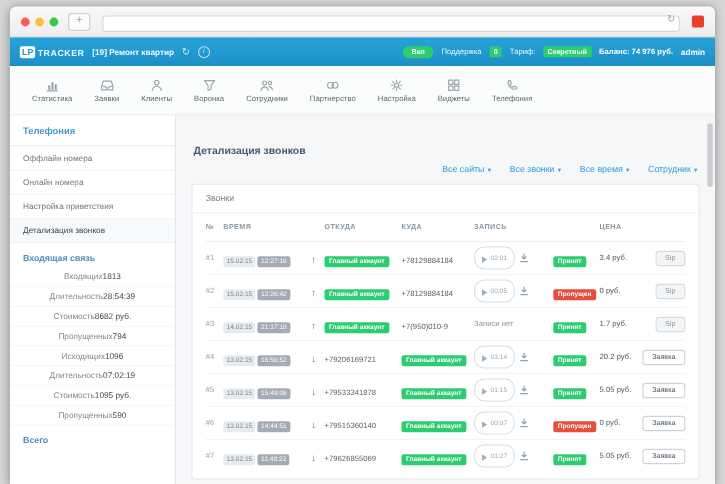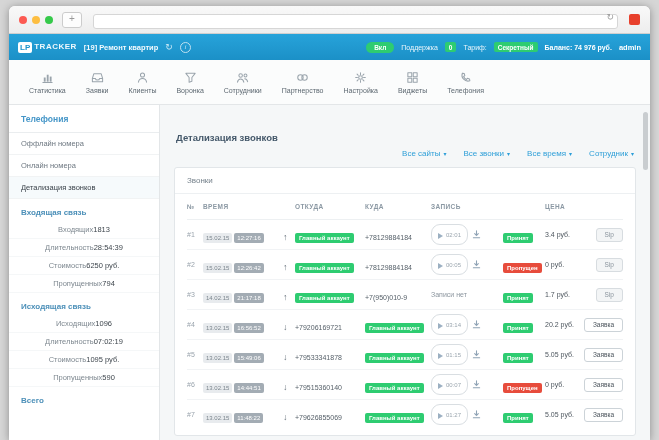--- a/index.html
+++ b/index.html
@@ -16,21 +16,21 @@
     font-size:10px;line-height:12px;text-align:center;margin-left:4px;cursor:pointer;}
   .urlwrap{flex:1;position:relative;margin:0 6px;}
   .url{width:100%;box-sizing:border-box;height:15px;border:1px solid #d6d6d6;border-radius:3px;background:#fff;
     font-size:8px;padding:0 16px 0 6px;color:#555;outline:none;font-family:inherit;}
   .reload{position:absolute;right:4px;top:1.5px;font-size:9px;color:#9a9a9a;cursor:pointer;}
   .redsq{width:11px;height:11px;background:#e8402c;border-radius:2px;cursor:pointer;}
 
   
   .appbar{flex:0 0 26px;background:linear-gradient(#27a3da,#1b90c7);display:flex;align-items:center;
     gap:7px;padding:0 9px;color:#fff;}
-  .logo{display:flex;align-items:flex-start;gap:2px;}
+  .logo{display:flex;align-items:flex-end;gap:2px;}
   .logo-lp{background:#fff;color:#1e95cc;font-weight:bold;font-size:8px;padding:1px 2px;border-radius:2px;}
   .logo-tracker{font-size:8px;font-weight:bold;letter-spacing:.5px;color:#eef8fd;}
   .project{font-size:7.5px;font-weight:bold;color:#f2fafe;}
   .hicon{font-size:9px;color:#cde9f6;cursor:pointer;line-height:1;}
   .info-i{width:9px;height:9px;border:1px solid #bfe1f1;border-radius:50%;font-size:6px;line-height:8px;
     text-align:center;color:#d8eef8;font-style:italic;cursor:pointer;}
   .spacer{flex:1;}
   .toggle{background:#2ecc71;border-radius:9px;padding:2px 8px;font-size:6.5px;font-weight:bold;cursor:pointer;}
   .hlabel{font-size:7px;color:#eaf6fc;}
   .badge-green{background:#2ecc71;color:#fff;font-size:6.5px;font-weight:bold;padding:1.5px 4px;border-radius:2px;}
@@ -215,41 +215,41 @@
         <span class="nav-label">Телефония</span>
       </div>
     </div>
 
   <div class="content">
     <aside class="sidebar">
       <div class="side-title">Телефония</div>
       <div id="side-menu">
           <div class="side-item">Оффлайн номера</div>
           <div class="side-item">Онлайн номера</div>
+          <div class="side-item">Настройка приветствия</div>
           <div class="side-item active">Детализация звонков</div>
         </div>
       <div id="side-stats">
           <div class="sec-title">Входящая связь</div>
           <div class="stat-row">
             <span class="stat-label">Входящих</span>
             <span class="stat-value">1813</span>
           </div>
           <div class="stat-row">
             <span class="stat-label">Длительность</span>
             <span class="stat-value">28:54:39</span>
           </div>
           <div class="stat-row">
             <span class="stat-label">Стоимость</span>
-            <span class="stat-value">6250 руб.</span>
+            <span class="stat-value">8682 руб.</span>
           </div>
           <div class="stat-row">
             <span class="stat-label">Пропущенных</span>
             <span class="stat-value">794</span>
           </div>
-          <div class="sec-title">Исходящая связь</div>
           <div class="stat-row">
             <span class="stat-label">Исходящих</span>
             <span class="stat-value">1096</span>
           </div>
           <div class="stat-row">
             <span class="stat-label">Длительность</span>
             <span class="stat-value">07:02:19</span>
           </div>
           <div class="stat-row">
             <span class="stat-label">Стоимость</span>

